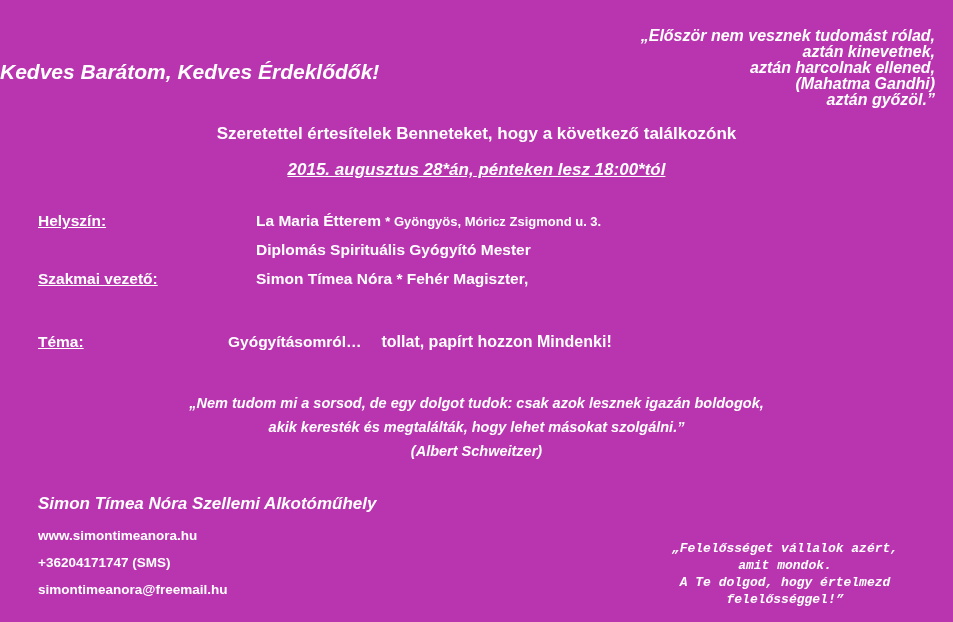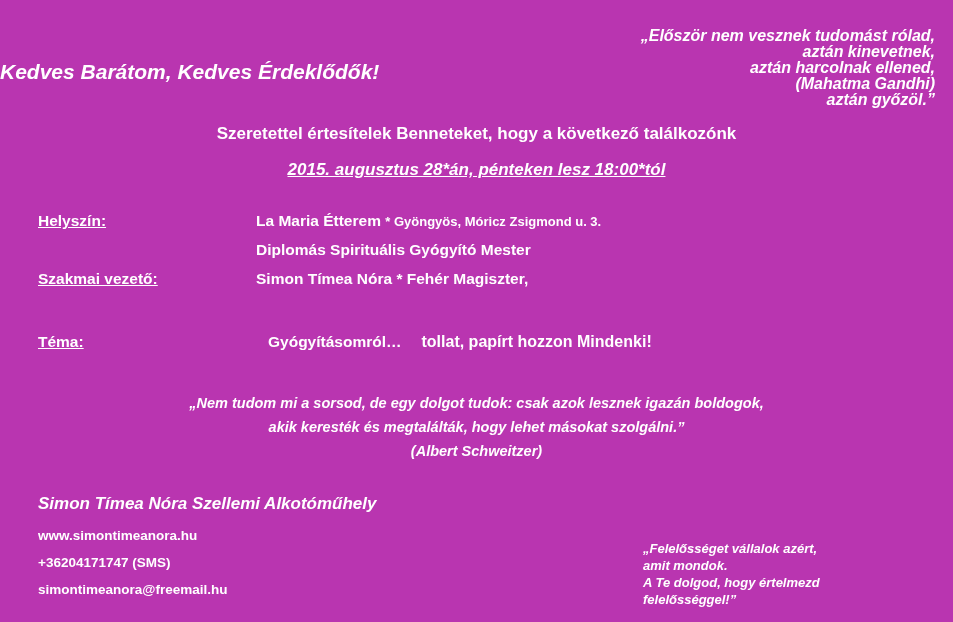--- a/index.html
+++ b/index.html
@@ -118,21 +118,20 @@
   .theme-row .label {
     width: 190px;
     flex: 0 0 190px;
     font-size: 15.5px;
     font-weight: bold;
     text-decoration: underline;
   }
   .theme-row .value {
     font-size: 15.5px;
     font-weight: bold;
-    margin-left: 40px;
   }
   .theme-row .note {
     font-size: 16px;
     font-weight: bold;
     margin-left: 20px;
   }
 
   
   .quote-schweitzer {
     position: absolute;
@@ -164,27 +163,29 @@
   }
   .footer .contact {
     font-size: 13.5px;
     font-weight: bold;
     margin-bottom: 12px;
   }
 
   
   .quote-responsibility {
     position: absolute;
-    right: 10px;
+    right: 18px;
     bottom: 14px;
     width: 300px;
+    text-align: center;
     font-size: 13px;
     font-weight: bold;
     font-style: italic;
     line-height: 17px;
+    font-family: Liberation Mono, monospace;
   }
 </style>
 </head>
 <body>
 
 <div class="page">
 
   <div class="quote-gandhi">
     <div>„Először nem vesznek tudomást rólad,</div>
     <div>aztán kinevetnek,</div>

